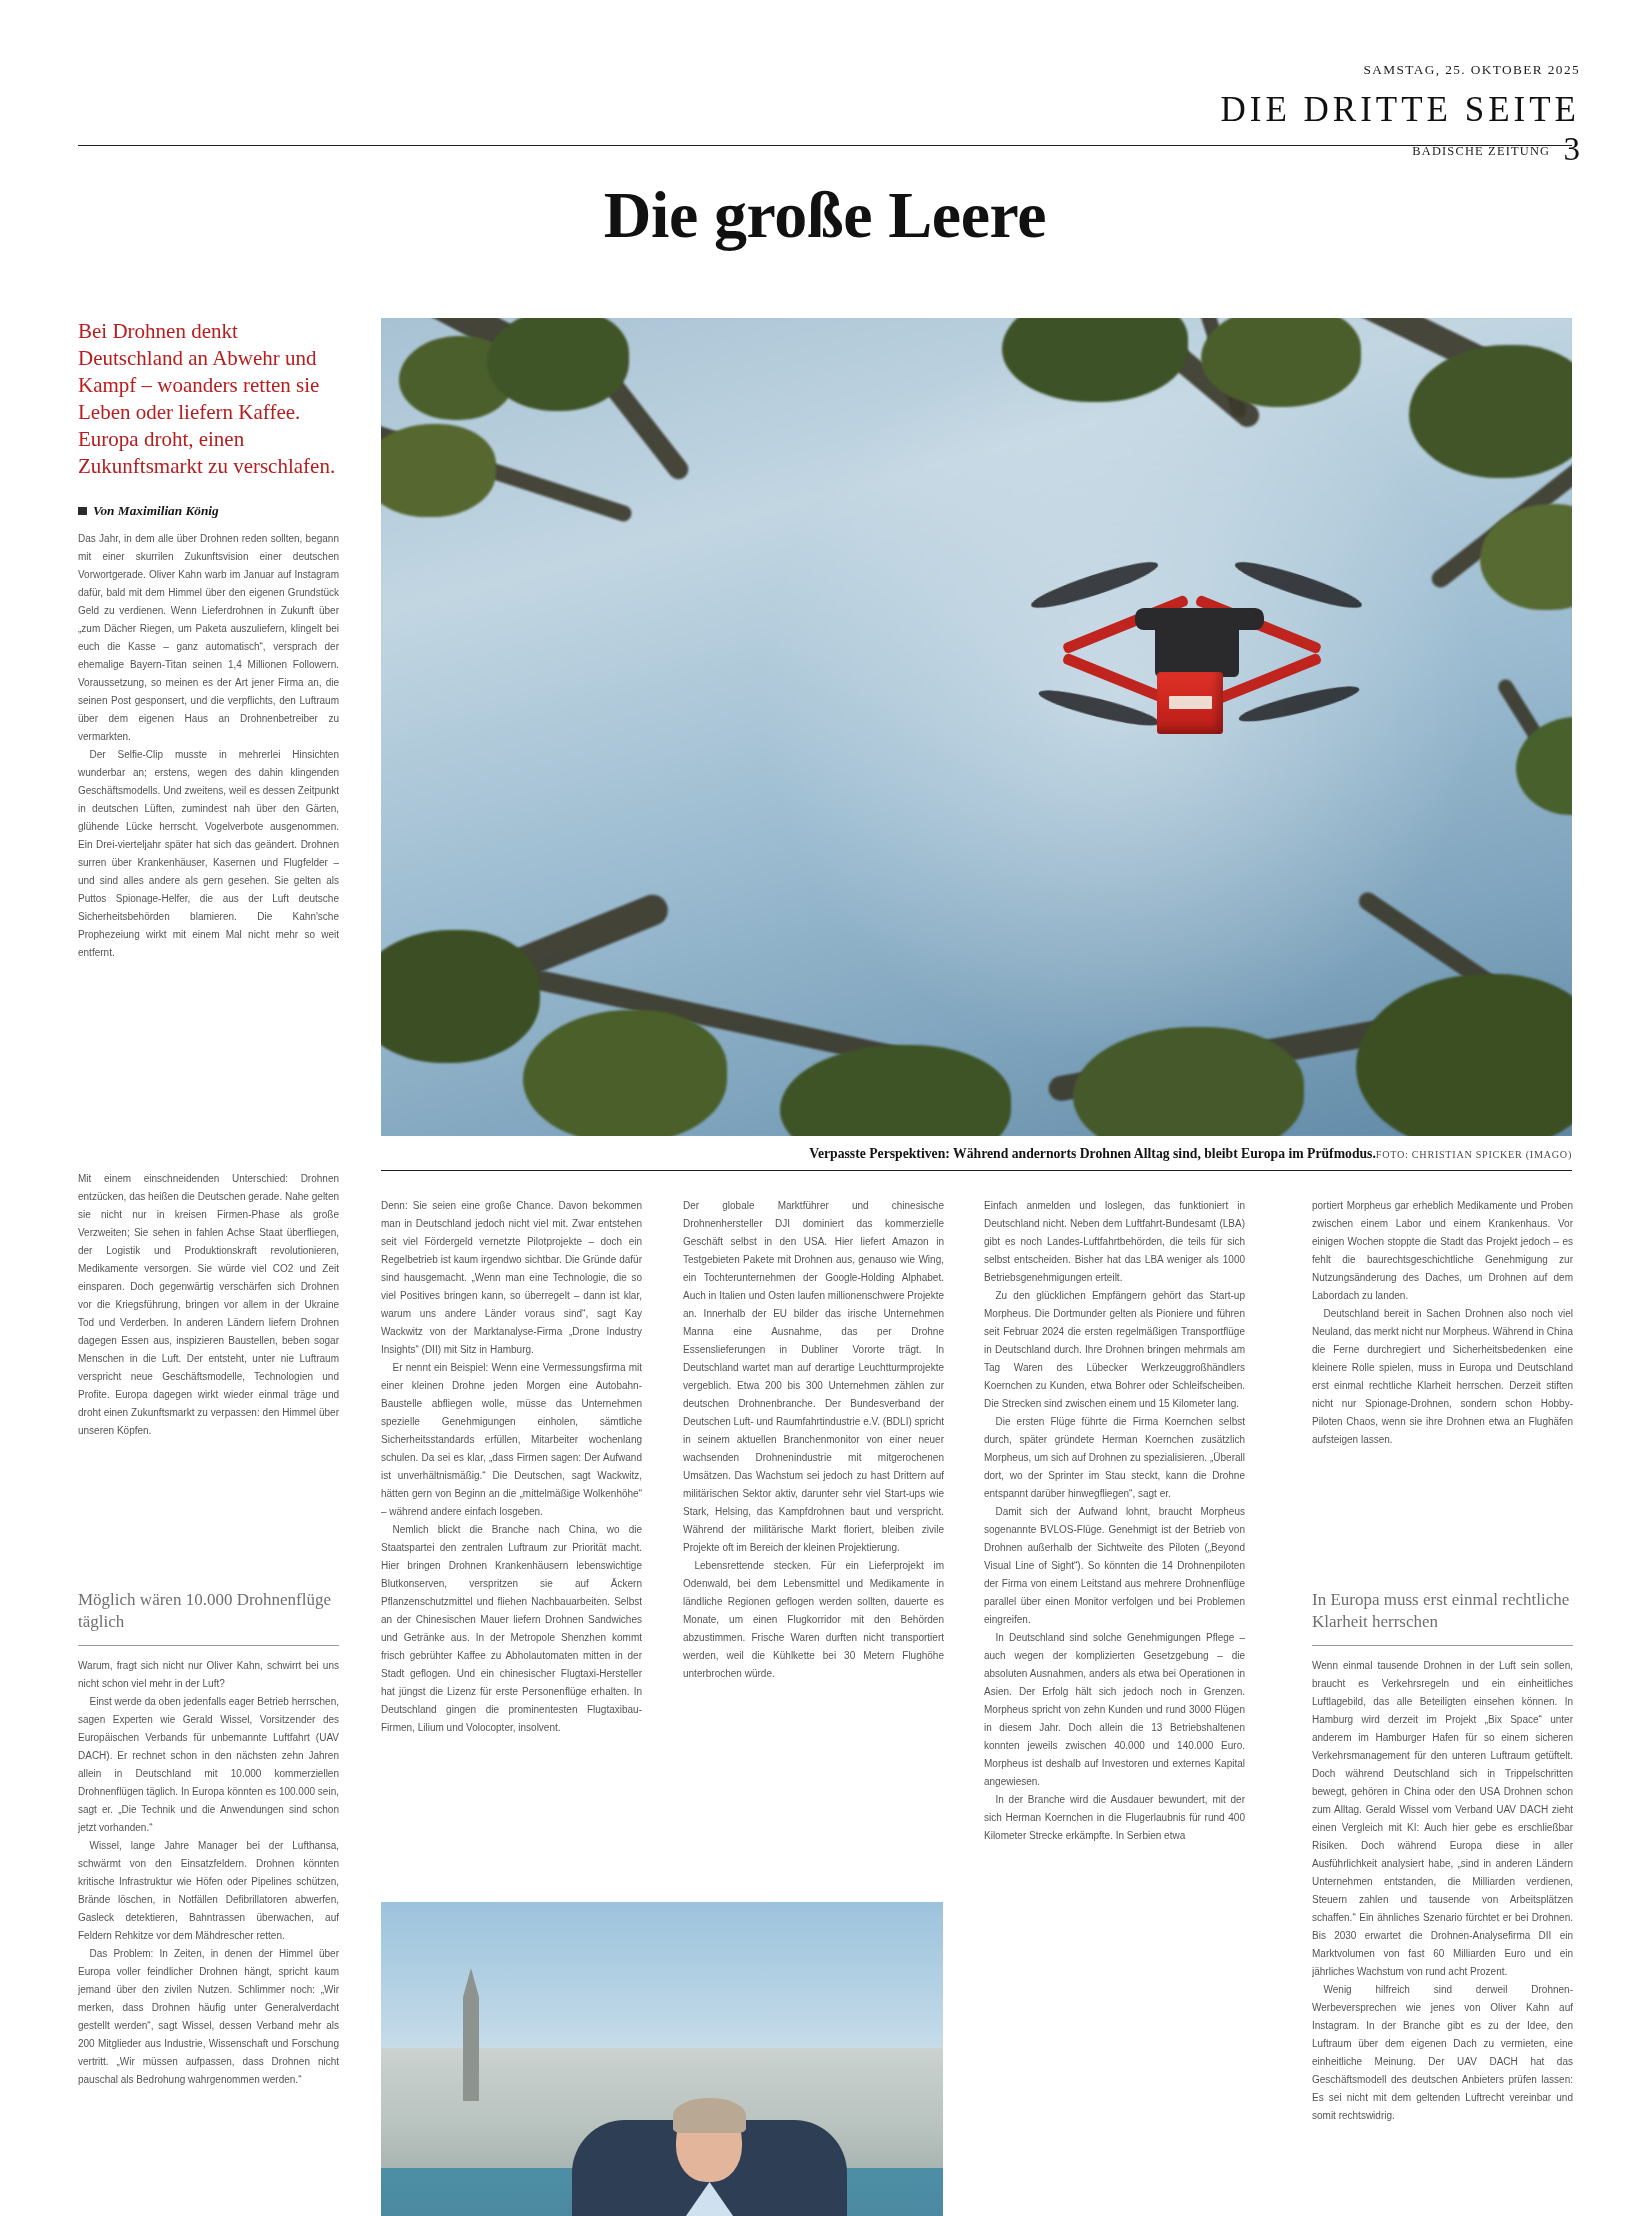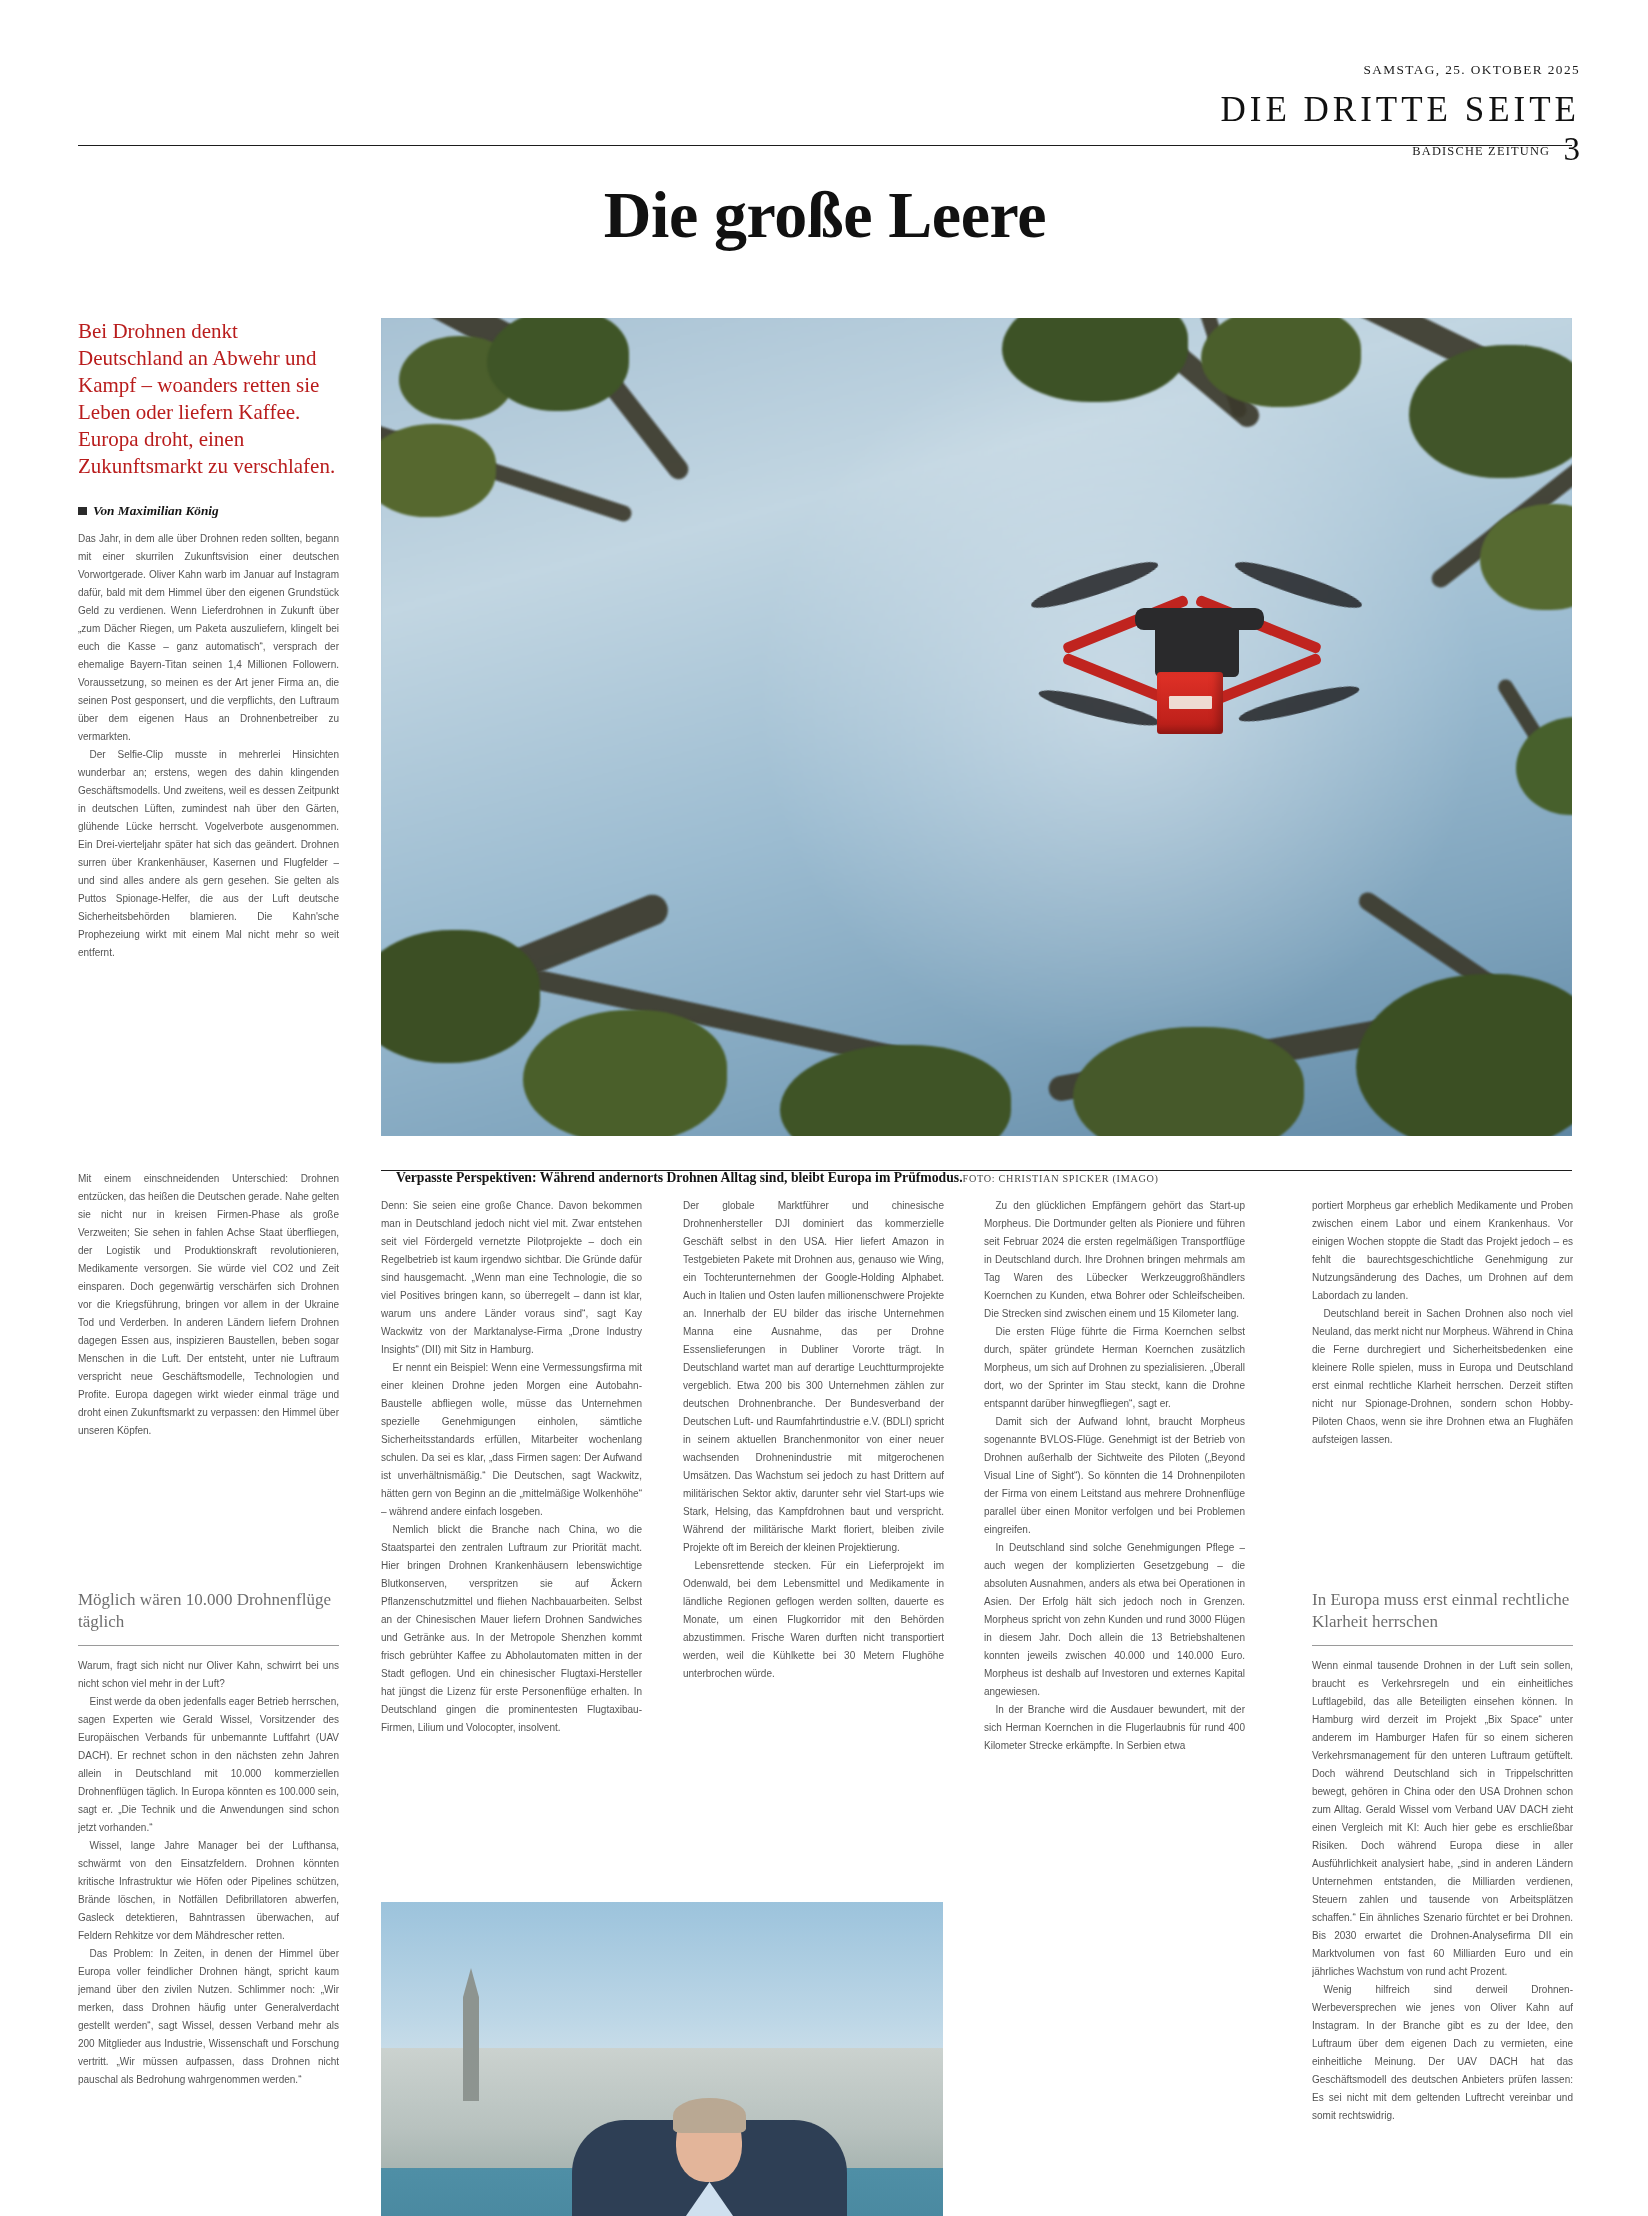--- a/index.html
+++ b/index.html
@@ -213,27 +213,26 @@
     content: "";
     position: absolute;
     left: 11.5px; top: 24px;
     width: 43px; height: 13.3px;
     background: #f2efe6;
     opacity: .9;
     border-radius: 1.3px;
   }
   .caption-row {
     position: absolute;
-    left: 396px;
+    left: 381px;
     top: 1146px;
     width: 1191px;
     display: flex;
-    justify-content: flex-start;
+    justify-content: flex-end;
     align-items: baseline;
-    margin-top: 24px;
   }
   .caption {
     font-family: "Liberation Serif", serif;
     font-weight: bold;
     font-size: 13.7px;
     color: #141414;
   }
   .credit {
     font-family: "Liberation Serif", serif;
     font-size: 10.2px;
@@ -407,20 +406,21 @@
     <p>Er nennt ein Beispiel: Wenn eine Vermessungsfirma mit einer kleinen Drohne jeden Morgen eine Autobahn-Baustelle abfliegen wolle, müsse das Unternehmen spezielle Genehmigungen einholen, sämtliche Sicherheitsstandards erfüllen, Mitarbeiter wochenlang schulen. Da sei es klar, „dass Firmen sagen: Der Aufwand ist unverhältnismäßig.“ Die Deutschen, sagt Wackwitz, hätten gern von Beginn an die „mittelmäßige Wolkenhöhe“ – während andere einfach losgeben.</p>
     <p>Nemlich blickt die Branche nach China, wo die Staatspartei den zentralen Luftraum zur Priorität macht. Hier bringen Drohnen Krankenhäusern lebenswichtige Blutkonserven, verspritzen sie auf Äckern Pflanzenschutzmittel und fliehen Nachbauarbeiten. Selbst an der Chinesischen Mauer liefern Drohnen Sandwiches und Getränke aus. In der Metropole Shenzhen kommt frisch gebrühter Kaffee zu Abholautomaten mitten in der Stadt geflogen. Und ein chinesischer Flugtaxi-Hersteller hat jüngst die Lizenz für erste Personenflüge erhalten. In Deutschland gingen die prominentesten Flugtaxibau-Firmen, Lilium und Volocopter, insolvent.</p>
   </div>
 
   <div class="col blur" style="left:683px; top:1197px; width:261px; height:1135px;">
     <p class="first">Der globale Marktführer und chinesische Drohnenhersteller DJI dominiert das kommerzielle Geschäft selbst in den USA. Hier liefert Amazon in Testgebieten Pakete mit Drohnen aus, genauso wie Wing, ein Tochterunternehmen der Google-Holding Alphabet. Auch in Italien und Osten laufen millionenschwere Projekte an. Innerhalb der EU bilder das irische Unternehmen Manna eine Ausnahme, das per Drohne Essenslieferungen in Dubliner Vororte trägt. In Deutschland wartet man auf derartige Leuchtturmprojekte vergeblich. Etwa 200 bis 300 Unternehmen zählen zur deutschen Drohnenbranche. Der Bundesverband der Deutschen Luft- und Raumfahrtindustrie e.V. (BDLI) spricht in seinem aktuellen Branchenmonitor von einer neuer wachsenden Drohnenindustrie mit mitgerochenen Umsätzen. Das Wachstum sei jedoch zu hast Drittern auf militärischen Sektor aktiv, darunter sehr viel Start-ups wie Stark, Helsing, das Kampfdrohnen baut und verspricht. Während der militärische Markt floriert, bleiben zivile Projekte oft im Bereich der kleinen Projektierung.</p>
     <p>Lebensrettende stecken. Für ein Lieferprojekt im Odenwald, bei dem Lebensmittel und Medikamente in ländliche Regionen geflogen werden sollten, dauerte es Monate, um einen Flugkorridor mit den Behörden abzustimmen. Frische Waren durften nicht transportiert werden, weil die Kühlkette bei 30 Metern Flughöhe unterbrochen würde.</p>
   </div>
 
   <div class="col blur" style="left:984px; top:1197px; width:261px; height:1135px;">
+    <p class="first">Einfach anmelden und loslegen, das funktioniert in Deutschland nicht. Neben dem Luftfahrt-Bundesamt (LBA) gibt es noch Landes-Luftfahrtbehörden, die teils für sich selbst entscheiden. Bisher hat das LBA weniger als 1000 Betriebsgenehmigungen erteilt.</p>
     <p>Zu den glücklichen Empfängern gehört das Start-up Morpheus. Die Dortmunder gelten als Pioniere und führen seit Februar 2024 die ersten regelmäßigen Transportflüge in Deutschland durch. Ihre Drohnen bringen mehrmals am Tag Waren des Lübecker Werkzeuggroßhändlers Koernchen zu Kunden, etwa Bohrer oder Schleifscheiben. Die Strecken sind zwischen einem und 15 Kilometer lang.</p>
     <p>Die ersten Flüge führte die Firma Koernchen selbst durch, später gründete Herman Koernchen zusätzlich Morpheus, um sich auf Drohnen zu spezialisieren. „Überall dort, wo der Sprinter im Stau steckt, kann die Drohne entspannt darüber hinwegfliegen“, sagt er.</p>
     <p>Damit sich der Aufwand lohnt, braucht Morpheus sogenannte BVLOS-Flüge. Genehmigt ist der Betrieb von Drohnen außerhalb der Sichtweite des Piloten („Beyond Visual Line of Sight“). So könnten die 14 Drohnenpiloten der Firma von einem Leitstand aus mehrere Drohnenflüge parallel über einen Monitor verfolgen und bei Problemen eingreifen.</p>
     <p>In Deutschland sind solche Genehmigungen Pflege – auch wegen der komplizierten Gesetzgebung – die absoluten Ausnahmen, anders als etwa bei Operationen in Asien. Der Erfolg hält sich jedoch noch in Grenzen. Morpheus spricht von zehn Kunden und rund 3000 Flügen in diesem Jahr. Doch allein die 13 Betriebshaltenen konnten jeweils zwischen 40.000 und 140.000 Euro. Morpheus ist deshalb auf Investoren und externes Kapital angewiesen.</p>
     <p>In der Branche wird die Ausdauer bewundert, mit der sich Herman Koernchen in die Flugerlaubnis für rund 400 Kilometer Strecke erkämpfte. In Serbien etwa</p>
   </div>
 
   <div class="col blur" style="left:1312px; top:1197px; width:261px; height:390px;">
     <p class="first">portiert Morpheus gar erheblich Medikamente und Proben zwischen einem Labor und einem Krankenhaus. Vor einigen Wochen stoppte die Stadt das Projekt jedoch – es fehlt die baurechtsgeschichtliche Genehmigung zur Nutzungsänderung des Daches, um Drohnen auf dem Labordach zu landen.</p>
     <p>Deutschland bereit in Sachen Drohnen also noch viel Neuland, das merkt nicht nur Morpheus. Während in China die Ferne durchregiert und Sicherheitsbedenken eine kleinere Rolle spielen, muss in Europa und Deutschland erst einmal rechtliche Klarheit herrschen. Derzeit stiften nicht nur Spionage-Drohnen, sondern schon Hobby-Piloten Chaos, wenn sie ihre Drohnen etwa an Flughäfen aufsteigen lassen.</p>

